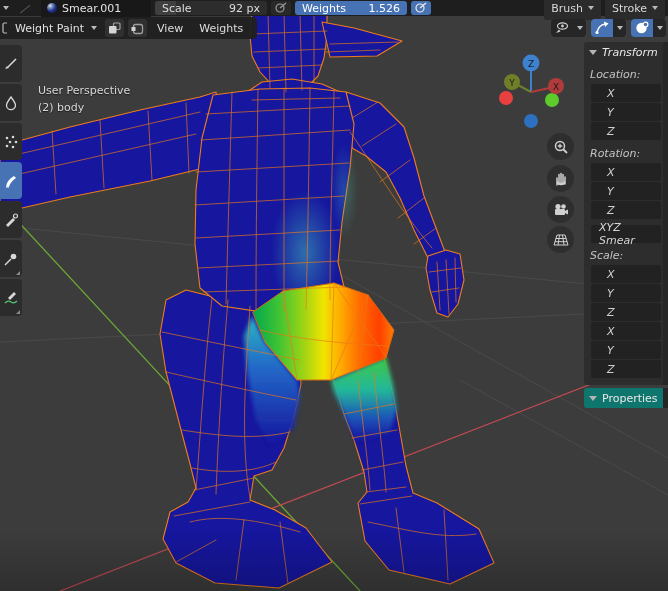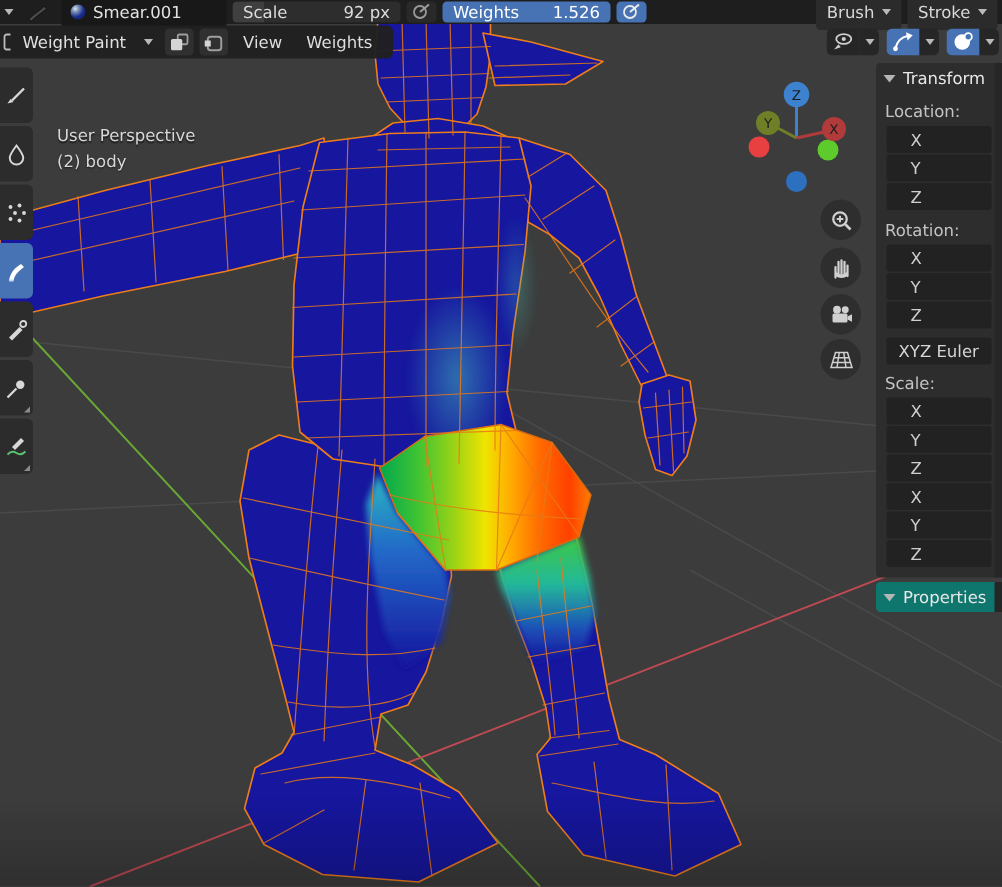--- a/index.html
+++ b/index.html
@@ -23,21 +23,21 @@
   .slider .val { position:absolute; right:7px; top:1px; }
   .pressure { width:20px; background:#292929; }
   .pressure.on { background:#4772b3; }
   .menu { background:#2b2b2b; padding:12px 7px; gap:5px; color:#d8d8d8; }
   .spacer { flex:1; }
 
   
   .vheader { position:absolute; left:0; top:16px; width:668px; height:24px; z-index:20; pointer-events:none; }
   .vheader * { pointer-events:auto; }
   .pill { position:absolute; left:0; top:1px; height:22px; display:flex; align-items:center; gap:4px; background:rgba(32,32,32,.96); border-radius:0 4px 4px 0; padding:0 8px 0 2px; }
-  .mode { display:flex; align-items:center; gap:12px; padding:0 4px; color:#e0e0e0; }
+  .mode { display:flex; align-items:center; gap:7px; padding:0 4px; color:#e0e0e0; }
   .maskbtn { width:19px; height:18px; display:flex; align-items:center; justify-content:center; border-radius:3px; background:#303030; }
   .hmenu { padding:0 6px; color:#dedede; }
   .rightbtns { position:absolute; right:2px; top:1px; height:22px; display:flex; align-items:center; gap:5px; }
   .cluster { display:flex; height:18px; border-radius:4px; overflow:hidden; }
   .cluster .ic { width:22px; background:#262626; display:flex; align-items:center; justify-content:center; }
   .cluster .ic.on { background:#4772b3; }
   .cluster .dd { width:13px; background:#262626; display:flex; align-items:center; justify-content:center; }
 
   
   .toolrail { position:absolute; left:0; top:45px; width:22px; z-index:15; display:flex; flex-direction:column; gap:2px; }
@@ -413,35 +413,35 @@
       <path d="M12,8 L15,6.5 L15,11.5 L12,10 Z" fill="#d0d0d0"></path>
     </svg>
 </div>
 <div class="navbtn" style="top:226px;">
   <svg width="16" height="14" viewBox="0 0 16 14">
       <path d="M4,2 L12,2 L15,12 L1,12 Z M6.5,2 L5,12 M9.5,2 L11,12 M2.8,5.5 L13.2,5.5 M1.9,8.7 L14.1,8.7" fill="none" stroke="#d0d0d0" stroke-width="1"></path>
     </svg>
 </div>
 
 <div class="sidebar">
-  <div class="panel" style="position:relative;">
+  <div class="panel" style="position:relative;font-style:italic;">
     <div class="panel-head">
       <span class="tri"></span>
       <span>Transform</span>
     </div>
     <div class="grouplab">Location:</div>
     <div class="axisfield">X</div>
     <div class="axisfield">Y</div>
     <div class="axisfield">Z</div>
     <div class="grouplab">Rotation:</div>
     <div class="axisfield">X</div>
     <div class="axisfield">Y</div>
     <div class="axisfield">Z</div>
     <div class="dropdown">
-      <span>XYZ Euler</span>
+      <span>XYZ Smear</span>
     </div>
     <div class="grouplab">Scale:</div>
     <div class="axisfield">X</div>
     <div class="axisfield">Y</div>
     <div class="axisfield">Z</div>
     <div class="axisfield">X</div>
     <div class="axisfield">Y</div>
     <div class="axisfield">Z</div>
     <div class="edge-strip"></div>
   </div>

